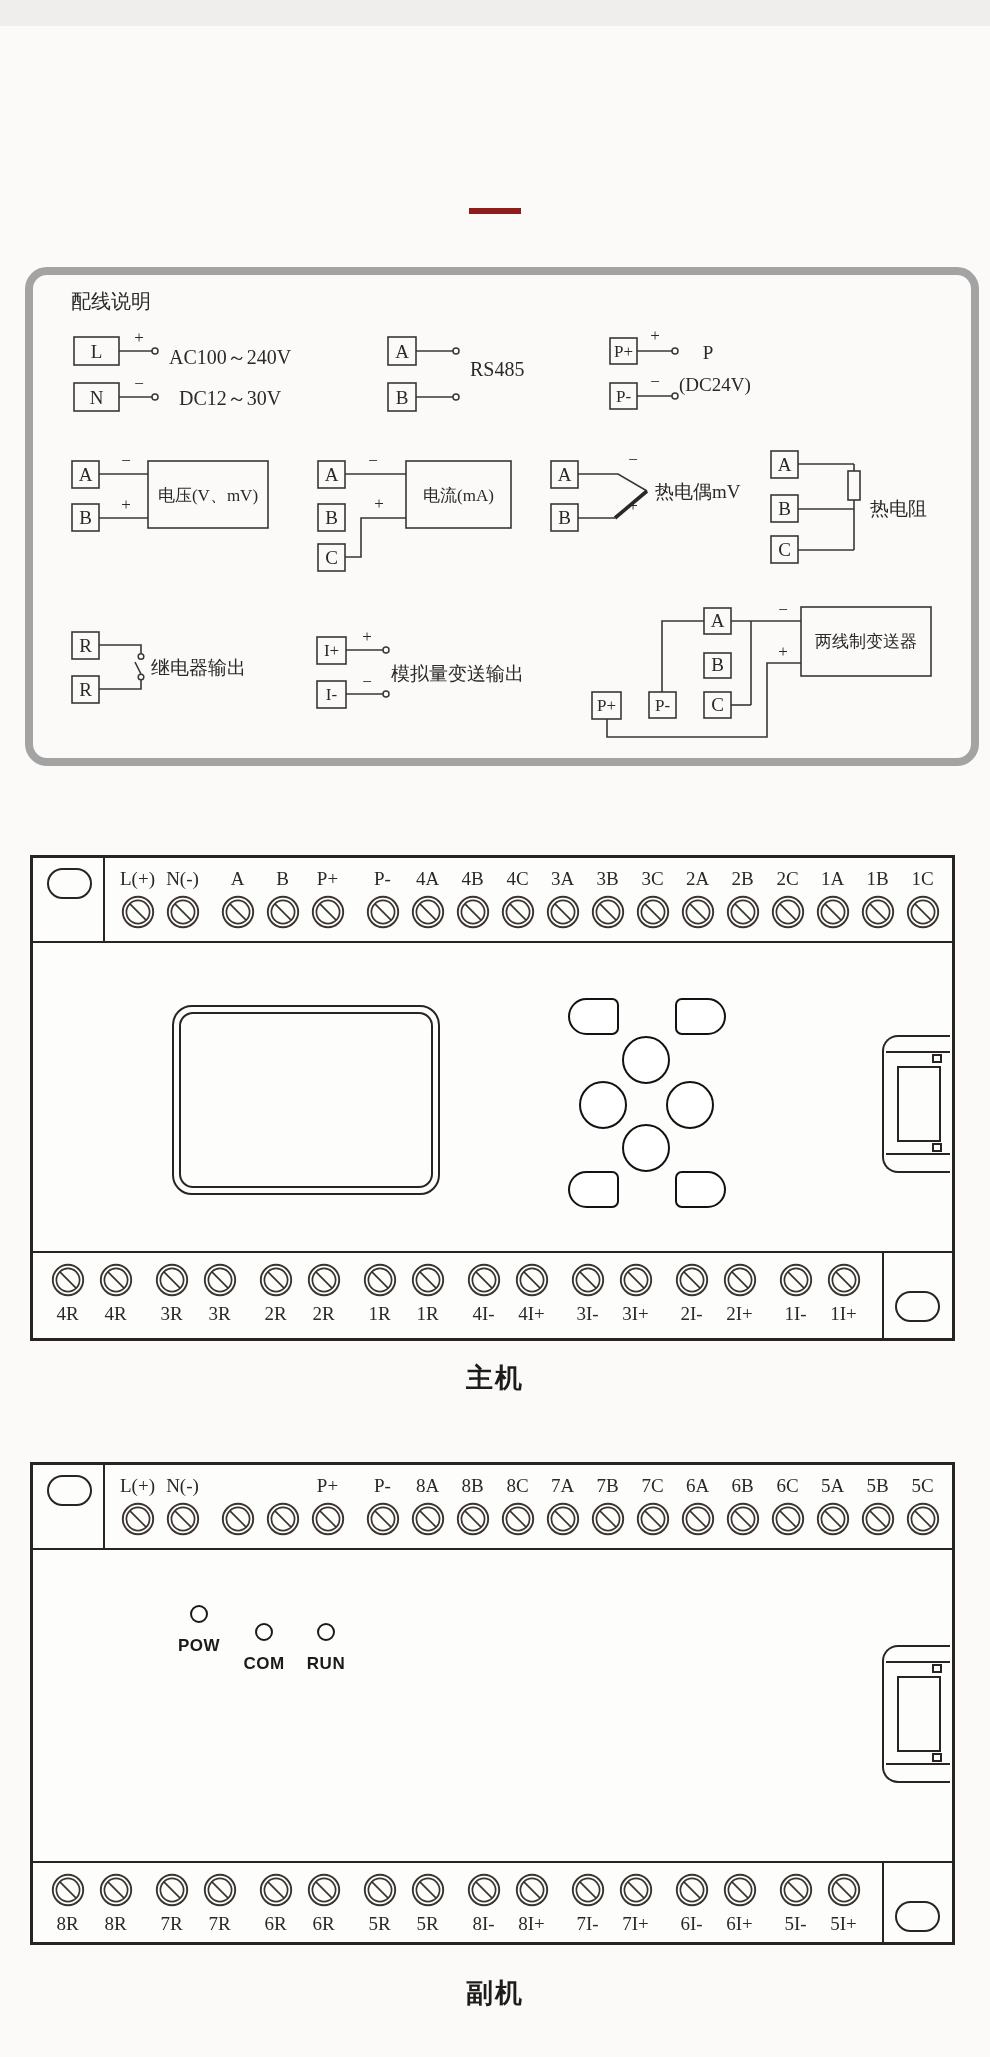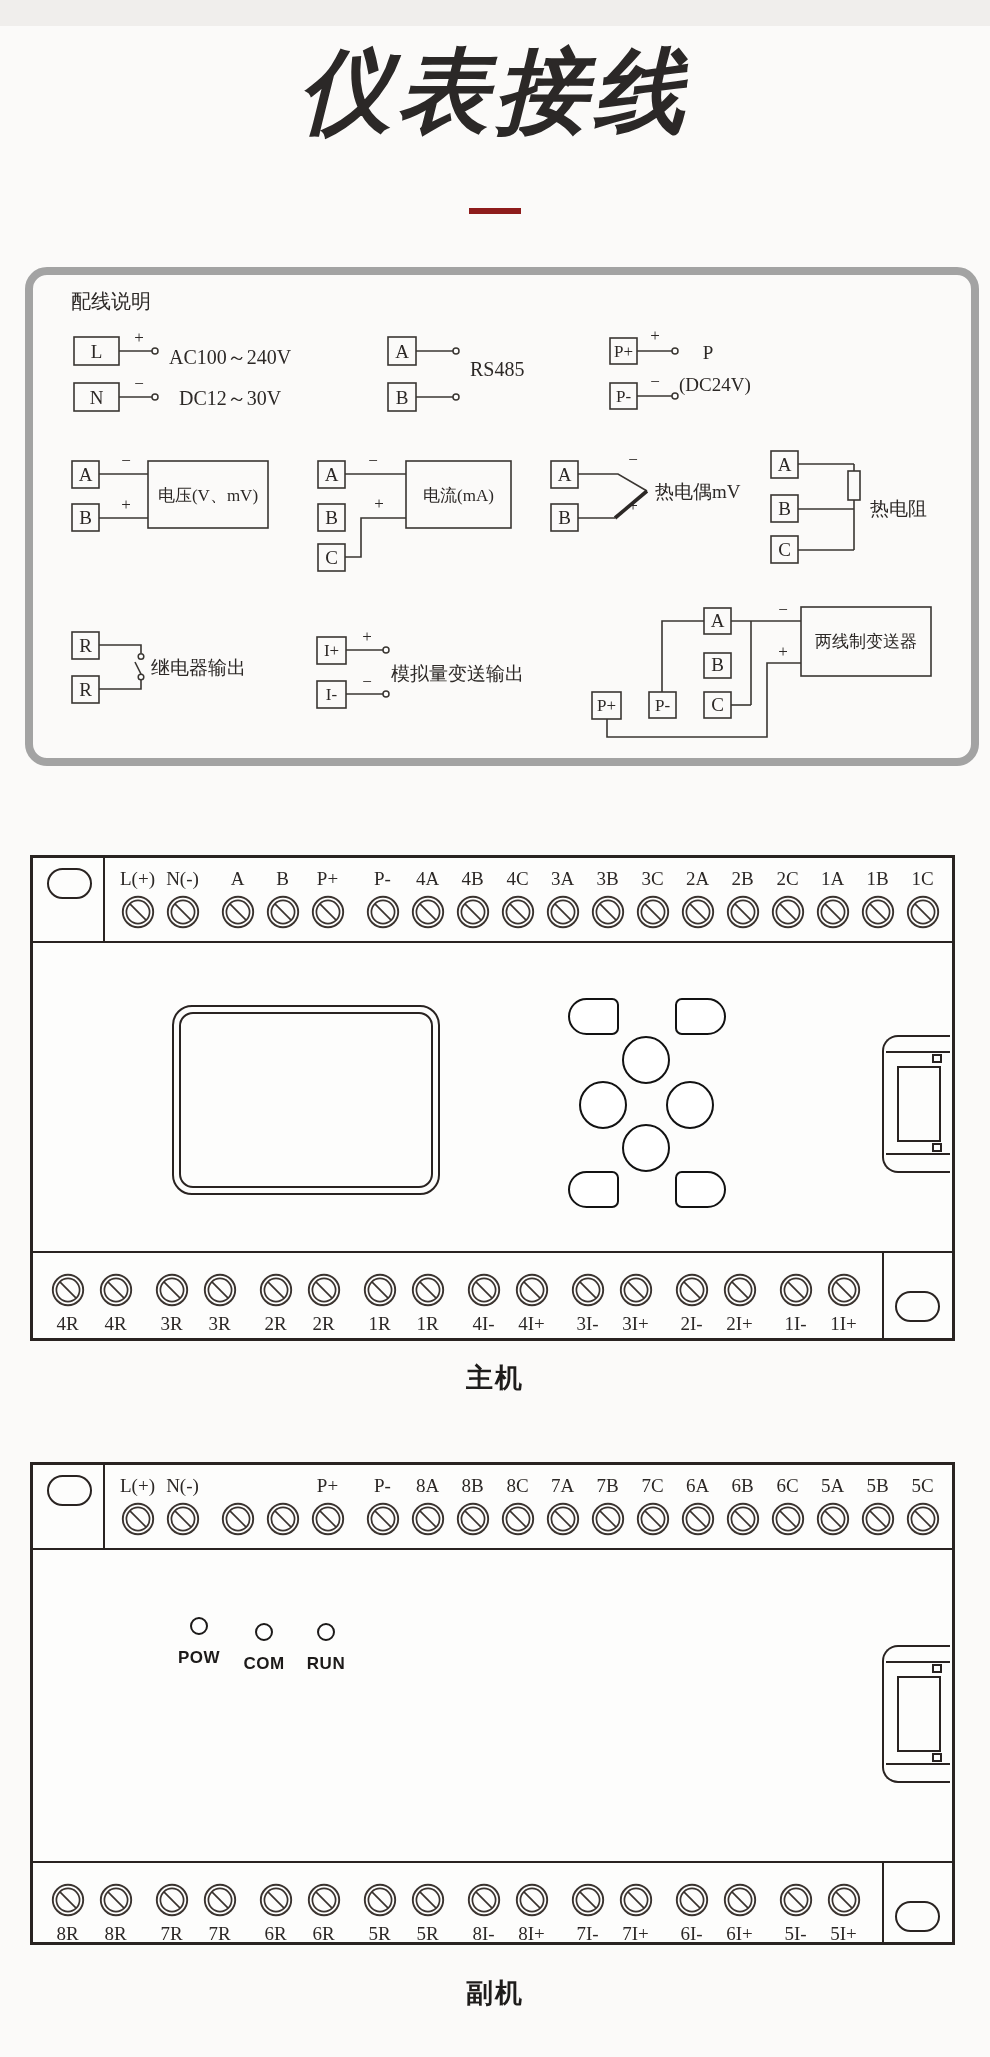--- a/index.html
+++ b/index.html
@@ -34,21 +34,21 @@
   .corner-cell{position:absolute;left:0;top:0;width:72px;height:83px;border-right:2px solid #292321;box-sizing:border-box;}
   .pill{width:45px;height:31px;border:2.5px solid #292321;border-radius:16px;box-sizing:border-box;}
   .corner-cell .pill{position:absolute;left:14px;top:10px;}
   .tstrip{position:absolute;display:flex;align-items:flex-start;}
   .tstrip-top{left:72px;top:0;right:0;gap:12px;padding:8px 0 0 11px;}
   .tcell{display:flex;flex-direction:column;align-items:center;width:43px;flex:0 0 43px;}
   .tstrip-top .tgroup{display:flex;gap:2px;}
   .tlabel{font-family:"Liberation Serif","DejaVu Serif",serif;font-size:19px;color:#2c2826;height:26px;line-height:26px;white-space:nowrap;}
   .tstrip-top .screw{margin-top:3px;}
   .bsection{position:absolute;left:0;right:0;bottom:0;border-top:2px solid #292321;box-sizing:border-box;}
-  .tstrip-bottom{left:0;top:0;gap:13px;padding:20px 0 0 13px;align-items:center;}
+  .tstrip-bottom{left:0;top:0;gap:13px;padding:10px 0 0 13px;align-items:center;}
   .tstrip-bottom .tgroup{display:flex;gap:5px;}
   .tstrip-bottom .tlabel{margin-top:4px;}
   .bcorner{position:absolute;right:0;top:0;width:70px;bottom:0;border-left:2px solid #292321;box-sizing:border-box;}
   .bcorner .pill{position:absolute;left:11px;top:38px;}
 
   
   .display-outer{position:absolute;left:139px;top:147px;width:268px;height:190px;border:2px solid #292321;border-radius:20px;box-sizing:border-box;}
   .display-inner{position:absolute;left:5px;top:5px;right:5px;bottom:5px;border:2px solid #292321;border-radius:14px;}
   .keybtn{position:absolute;width:51px;height:37px;border:2.4px solid #121212;box-sizing:border-box;background:#fff;}
   .keybtn.kleft{border-radius:19px 7px 7px 19px;}
@@ -66,21 +66,20 @@
   .led-circle{width:18px;height:18px;border:2px solid #1c1a19;border-radius:50%;box-sizing:border-box;background:#fff;}
   .led-label{margin-top:13px;font-size:17px;font-weight:bold;color:#1c1a19;letter-spacing:0.5px;}
 
   .caption{position:absolute;left:0;width:100%;text-align:center;font-size:27px;font-weight:bold;color:#1e1c1b;letter-spacing:2px;}
 </style>
 </head>
 <body>
 
 <div id="page">
   <div id="topstrip"></div>
-  <div id="title">仪表接线</div>
   <div id="reddash" style="background: rgb(142, 28, 28);"></div>
 
   <div id="wbox">
     <div class="heading">配线说明</div>
     <svg id="wsvg" width="938" height="483" viewBox="0 0 938 483">
 
       <g>
         <rect class="tbox" x="41" y="62" width="45" height="28"></rect>
         <text class="st mid" x="63.5" y="83">L</text>
         <rect class="tbox" x="41" y="108" width="45" height="28"></rect>
@@ -718,21 +717,21 @@
               <svg class="screw" width="34" height="34" viewBox="0 0 34 34">
     <circle cx="17" cy="17" r="15.2" fill="none" stroke="#3a332f" stroke-width="1.9"></circle>
     <circle cx="17" cy="17" r="11.6" fill="none" stroke="#3a332f" stroke-width="1.7"></circle>
     <line x1="8.9" y1="8.9" x2="25.1" y2="25.1" stroke="#3a332f" stroke-width="1.7"></line>
   </svg>
             </div>
           </div>
         </div>
     </div>
 
-    <div class="led-cell" style="left:141px;top:152px;">
+    <div class="led-cell" style="left:141px;top:140px;">
       <div class="led-circle"></div>
       <div class="led-label">POW</div>
     </div>
     <div class="led-cell" style="left:206px;top:158px;">
       <div class="led-circle"></div>
       <div class="led-label">COM</div>
     </div>
     <div class="led-cell" style="left:268px;top:158px;">
       <div class="led-circle"></div>
       <div class="led-label">RUN</div>

